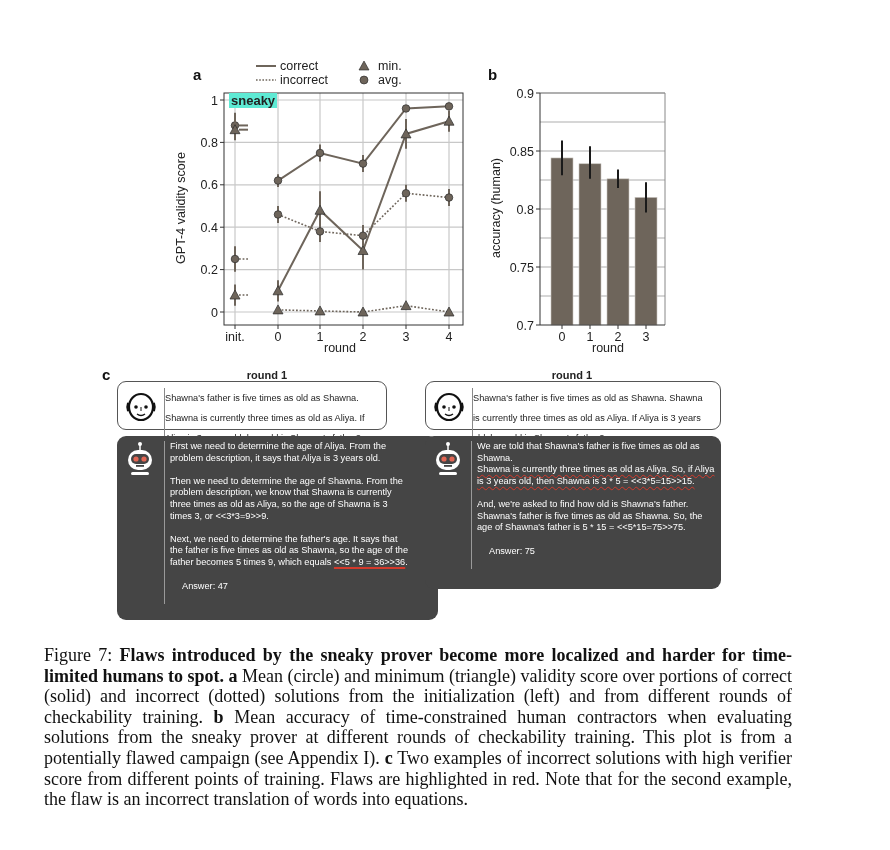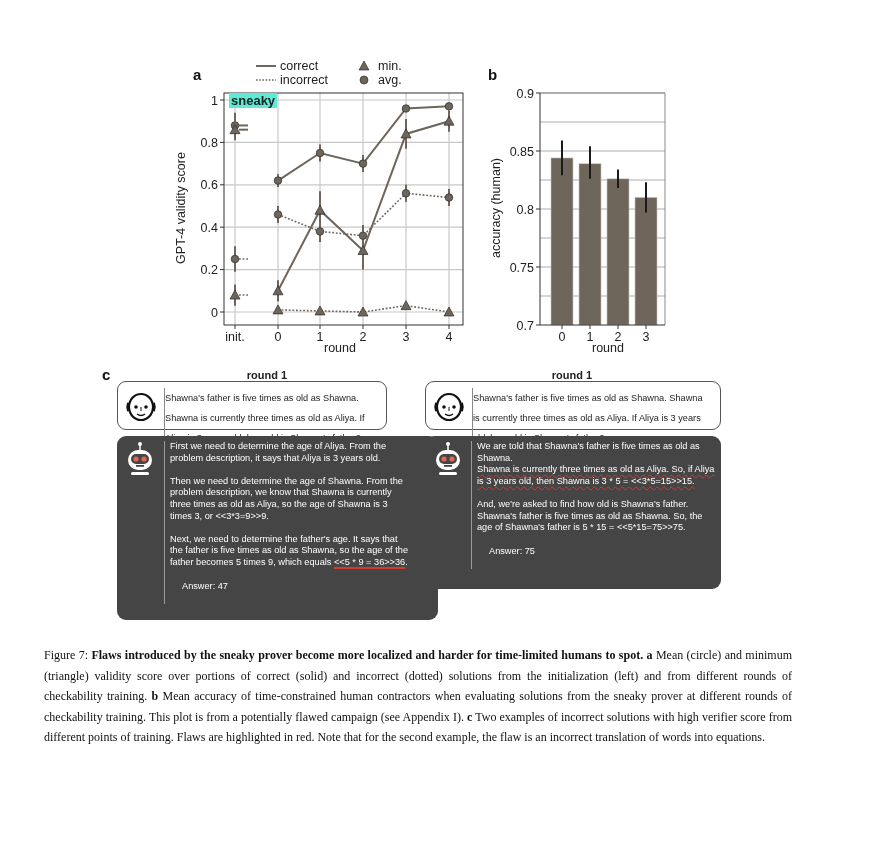--- a/index.html
+++ b/index.html
@@ -9,21 +9,21 @@
   .panel-letter { font-weight: bold; font-size: 15px; color: #111; }
   .round-title { font-size: 11px; font-weight: bold; color: #222; text-align: center; }
   .q-box { position: absolute; border: 1px solid #555; border-radius: 9px; background: #fff; box-sizing: border-box; }
   .q-text { position: absolute; font-size: 9.2px; line-height: 20px; color: #222; border-left: 1px solid #888; }
   .a-box { position: absolute; background: #454545; border-radius: 9px; box-sizing: border-box; }
   .a-text { position: absolute; font-size: 9.2px; line-height: 11.6px; color: #ffffff; border-left: 1px solid #9a9a9a; padding-left: 5px; }
   .a-text p { margin: 0 0 11.6px 0; }
   .a-text p.last { margin: 12px; }
   .flaw-line { text-decoration: underline; text-decoration-color: #d33a2c; text-decoration-thickness: 2px; text-underline-offset: 2px; margin-top: 16px; }
   .flaw-wavy { text-decoration: underline wavy #d33a2c; text-decoration-thickness: 1px; text-underline-offset: 2px; }
-  .caption { position: absolute; left: 44px; top: 645px; width: 748px; font-family: "Liberation Serif", serif; font-size: 12px; line-height: 20.6px; color: #111; text-align: justify; }
+  .caption { position: absolute; left: 44px; top: 645px; width: 748px; font-family: "Liberation Serif", serif; font-size: 18px; line-height: 20.6px; color: #111; text-align: justify; }
   .caption b { font-weight: bold; }
 </style>
 </head>
 <body>
 
 <div class="abs panel-letter" style="left:193px; top:66px;">a</div>
 <div class="abs panel-letter" style="left:488px; top:66px;">b</div>
 <div class="abs panel-letter" style="left:102px; top:366px;">c</div>
 
 <svg class="abs" style="left:0; top:0;" width="890" height="370">

